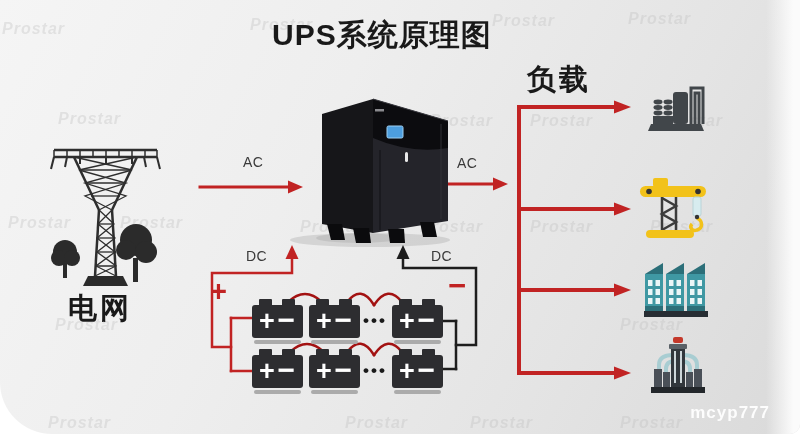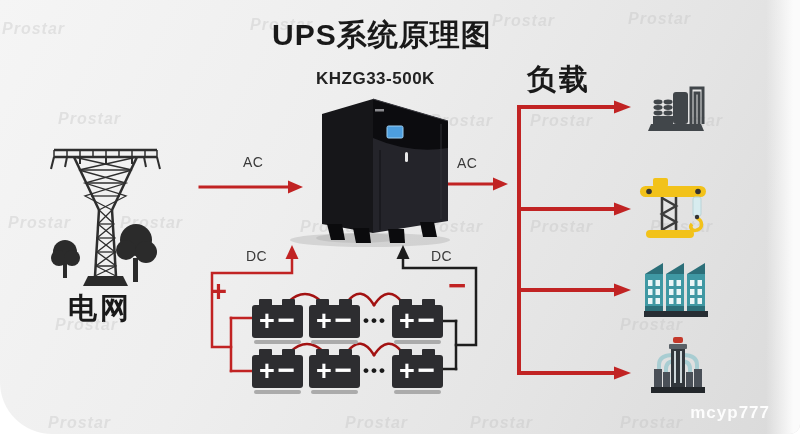--- a/index.html
+++ b/index.html
@@ -56,21 +56,20 @@
   <span class="wm" style="left:530px;top:218px">Prostar</span>
   <span class="wm" style="left:650px;top:218px">Prostar</span>
   <span class="wm" style="left:55px;top:316px">Prostar</span>
   <span class="wm" style="left:620px;top:316px">Prostar</span>
   <span class="wm" style="left:48px;top:414px">Prostar</span>
   <span class="wm" style="left:345px;top:414px">Prostar</span>
   <span class="wm" style="left:470px;top:414px">Prostar</span>
   <span class="wm" style="left:620px;top:414px">Prostar</span>
 
   <div class="abs title">UPS系统原理图</div>
-  <div class="abs model">KHZG33-500K</div>
   <div class="abs load-title">负载</div>
   <div class="abs grid-label">电网</div>
 
   <span class="abs flow-label" style="left:243px;top:154px">AC</span>
   <span class="abs flow-label" style="left:457px;top:155px">AC</span>
   <span class="abs flow-label" style="left:246px;top:248px">DC</span>
   <span class="abs flow-label" style="left:431px;top:248px">DC</span>
   <span class="abs pol" style="left:210px;top:277px;font-size:29px">+</span>
   <span class="abs pol" style="left:448px;top:270px;font-size:31px">−</span>
 

